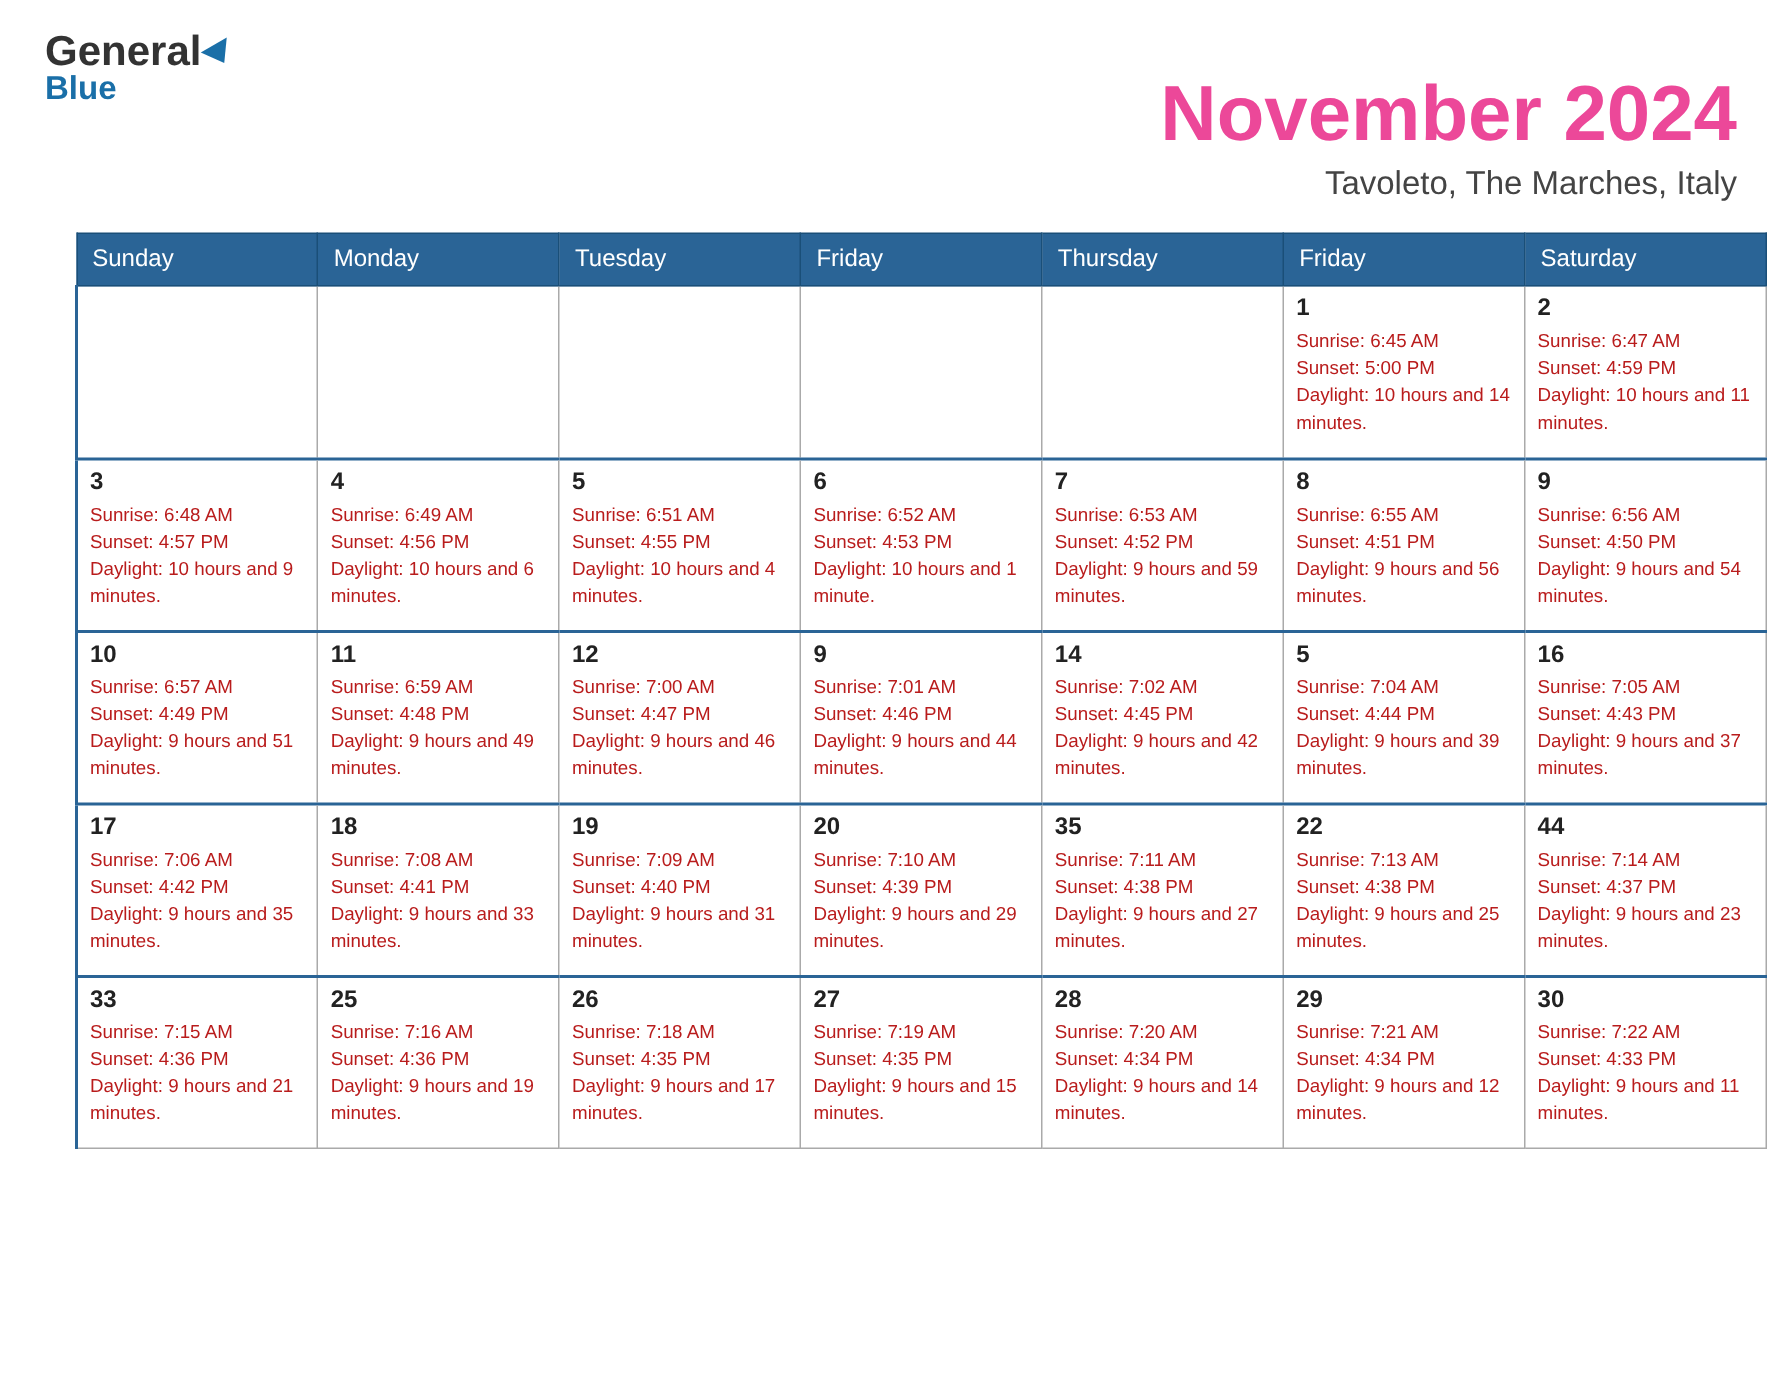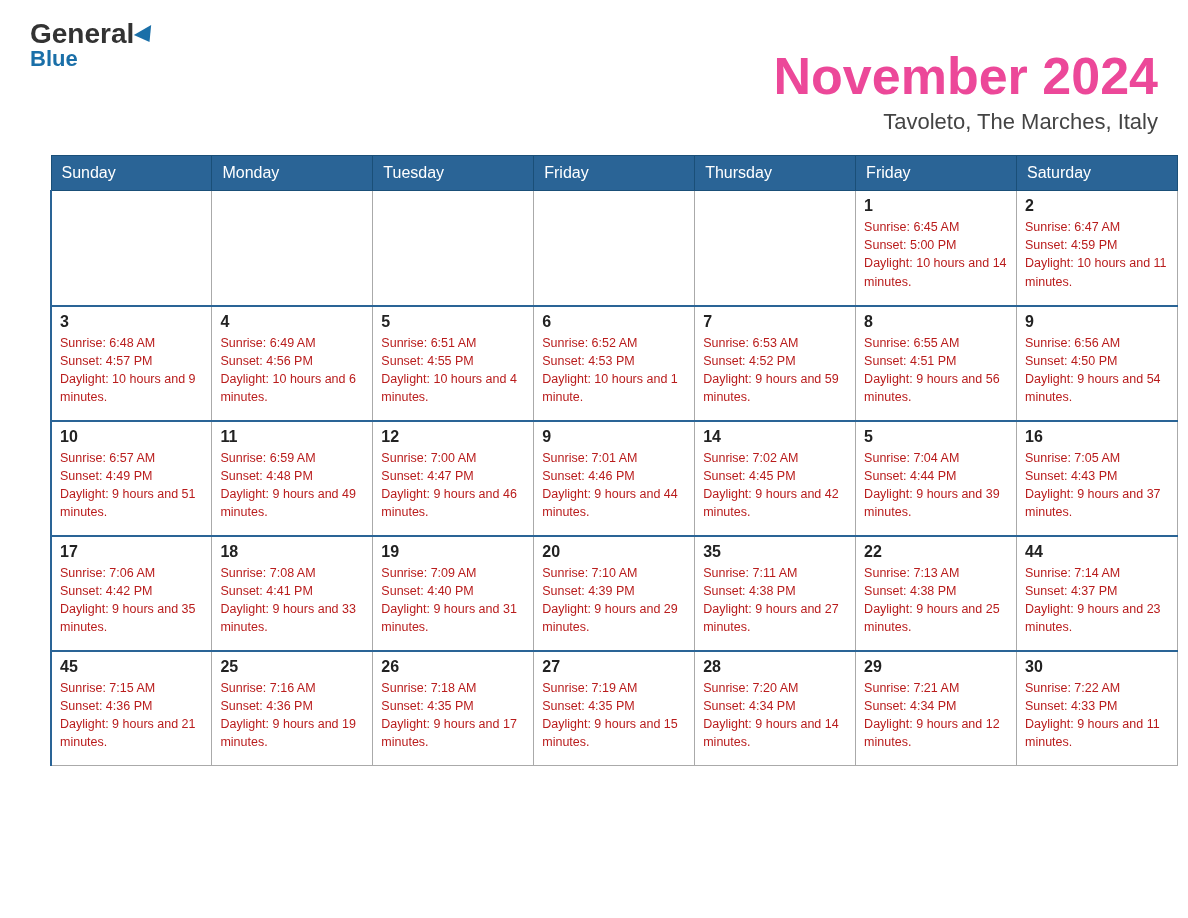--- a/index.html
+++ b/index.html
@@ -238,21 +238,21 @@
           <span class="day-number">22</span>
           <div class="day-info">Sunrise: 7:13 AM<br>Sunset: 4:38 PM<br>Daylight: 9 hours and 25 minutes.</div>
         </td>
         <td>
           <span class="day-number">44</span>
           <div class="day-info">Sunrise: 7:14 AM<br>Sunset: 4:37 PM<br>Daylight: 9 hours and 23 minutes.</div>
         </td>
       </tr>
       <tr class="week-row week-separator">
         <td>
-          <span class="day-number">45</span>
+          <span class="day-number">33</span>
           <div class="day-info">Sunrise: 7:15 AM<br>Sunset: 4:36 PM<br>Daylight: 9 hours and 21 minutes.</div>
         </td>
         <td>
           <span class="day-number">25</span>
           <div class="day-info">Sunrise: 7:16 AM<br>Sunset: 4:36 PM<br>Daylight: 9 hours and 19 minutes.</div>
         </td>
         <td>
           <span class="day-number">26</span>
           <div class="day-info">Sunrise: 7:18 AM<br>Sunset: 4:35 PM<br>Daylight: 9 hours and 17 minutes.</div>
         </td>

